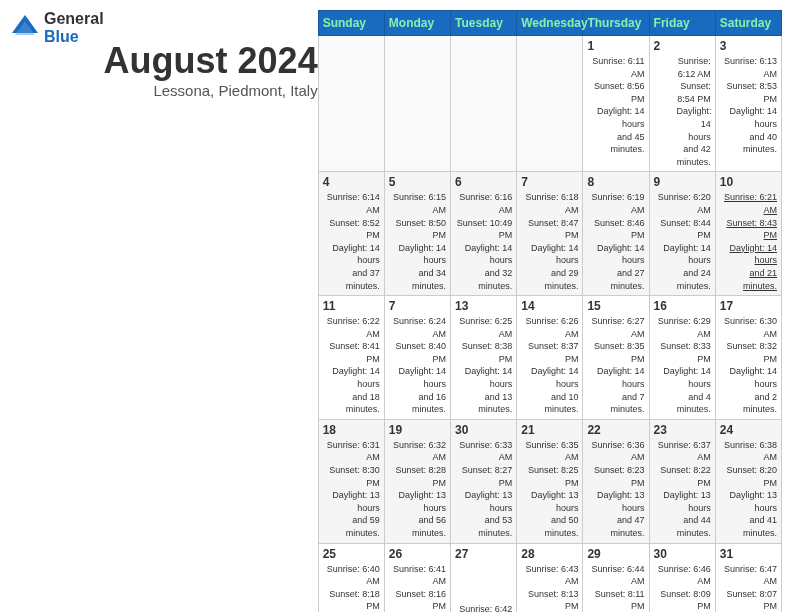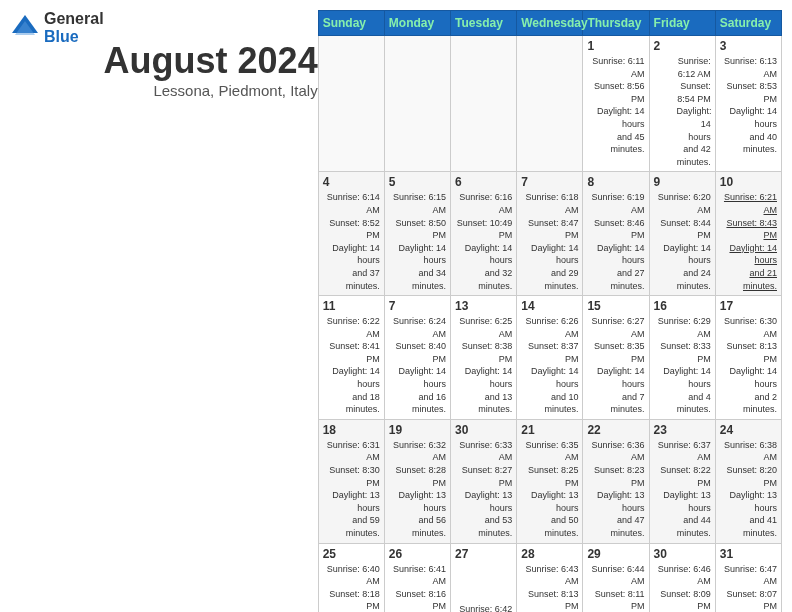--- a/index.html
+++ b/index.html
@@ -256,21 +256,21 @@
           <td>
             <span class="day-number">16</span>
             <div class="day-info" style="white-space: pre-line;">Sunrise: 6:29 AM
 Sunset: 8:33 PM
 Daylight: 14 hours
 and 4 minutes.</div>
           </td>
           <td>
             <span class="day-number">17</span>
             <div class="day-info" style="white-space: pre-line;">Sunrise: 6:30 AM
-Sunset: 8:13 PM
+Sunset: 8:32 PM
 Daylight: 14 hours
 and 2 minutes.</div>
           </td>
         </tr>
         <tr>
           <td>
             <span class="day-number">18</span>
             <div class="day-info" style="white-space: pre-line;">Sunrise: 6:31 AM
 Sunset: 8:30 PM
 Daylight: 13 hours

